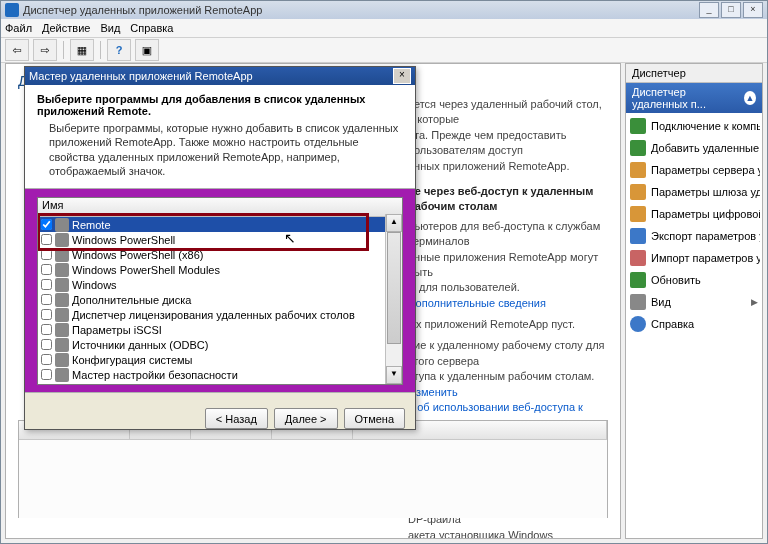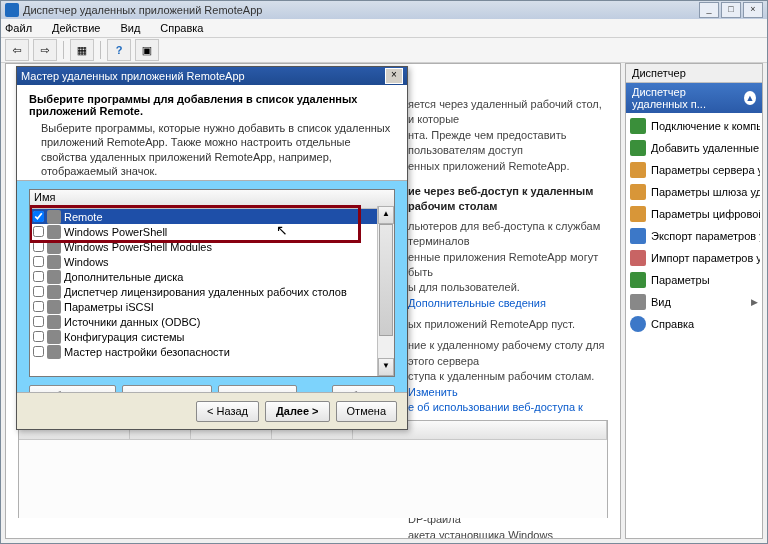--- a/index.html
+++ b/index.html
@@ -2,61 +2,61 @@
 <html><head>
 <meta charset="utf-8">
 <style>
 html,body{margin:0;padding:0;font-family:"Segoe UI",Tahoma,sans-serif;font-size:11px;color:#000;background:#e8e8e8;width:768px;height:544px;overflow:hidden}
 .window{position:absolute;left:0;top:0;width:768px;height:544px;background:#f0f0f0;border:1px solid #7a8a9a;box-sizing:border-box}
 .titlebar{height:18px;background:linear-gradient(#d6dfea,#c0cde0);display:flex;align-items:center;padding:0 4px;font-size:11px;color:#333}
 .titlebar .ticon{width:14px;height:14px;margin-right:4px;background:#1e6abf;border-radius:2px;display:inline-block}
 .titlebar .sp{flex:1}
 .titlebar .wbtn{width:18px;height:14px;border:1px solid #8a99ad;background:#e9eef6;margin-left:2px;text-align:center;line-height:12px;font-size:9px;cursor:pointer}
 .menubar{height:18px;background:#f5f5f5;border-bottom:1px solid #d0d0d0;display:flex;align-items:center;padding:0 4px;font-size:11px}
-.menubar span{margin-right:20px;cursor:pointer}
+.menubar span{margin-right:10px;cursor:pointer}
 .toolbar{height:24px;background:#f5f5f5;border-bottom:1px solid #d0d0d0;display:flex;align-items:center;padding:0 4px;gap:4px}
 .tbtn{width:22px;height:20px;border:1px solid #c8c8c8;background:#f0f0f0;display:flex;align-items:center;justify-content:center;cursor:pointer}
 .tsep{width:1px;height:18px;background:#c0c0c0;margin:0 2px}
 .main{position:absolute;left:4px;right:4px;top:62px;bottom:4px;display:flex;gap:4px}
 .content{flex:1;background:#fff;border:1px solid #b0b0b0;padding:8px 12px;overflow:hidden;position:relative}
 .content h1{font-size:15px;font-weight:normal;margin:0 0 8px 0;color:#1a4e8a}
 .side{width:136px;background:#fff;border:1px solid #b0b0b0;display:flex;flex-direction:column}
 .sidehdr{background:linear-gradient(#3f76c6,#2a5aa8);color:#fff;font-size:11px;padding:3px 6px;display:flex;align-items:center;justify-content:space-between}
 .sidehdr .arrow{width:14px;height:14px;border-radius:50%;background:#fff;color:#2a5aa8;text-align:center;line-height:14px;font-size:9px;cursor:pointer}
 .sideitems{padding:2px}
 .sideitem{display:flex;align-items:center;padding:3px 2px;gap:5px;cursor:pointer;white-space:nowrap;overflow:hidden;text-overflow:ellipsis;font-size:11px}
 .sicon{width:16px;height:16px;flex-shrink:0;display:inline-block;border-radius:2px}
 .sicon.conn{background:#3a8f3a}.sicon.add{background:#3a8f3a}.sicon.param{background:#d89638}.sicon.export{background:#3c78c8}.sicon.import{background:#c86464}.sicon.refresh{background:#3a8f3a}.sicon.view{background:#888}.sicon.help{background:#3c78c8;border-radius:50%}
 .sideitem .arr{margin-left:auto;font-size:9px;color:#666}
 .bgtext{color:#444;font-size:11px;line-height:1.4;padding-left:160px}
 .bgtext a{color:#0a5bcc;cursor:pointer}
 .bgtext h3{font-size:11px;font-weight:bold;margin:10px 0 4px 0;color:#222}
-.wizard{position:absolute;left:16px;top:66px;width:390px;height:362px;background:#7dd3fc;border:1px solid #555;box-shadow:2px 2px 6px rgba(0,0,0,.3)}
+.wizard{position:absolute;left:24px;top:66px;width:390px;height:362px;background:#a21caf;border:1px solid #555;box-shadow:2px 2px 6px rgba(0,0,0,.3)}
 .wizard .wtitle{height:18px;background:linear-gradient(#2a5aa8,#1e4a90);color:#fff;display:flex;align-items:center;padding:0 4px;font-size:11px}
 .wizard .wtitle .sp{flex:1}
 .wizard .wtitle .wclose{width:16px;height:14px;background:#d4d0c8;color:#000;text-align:center;line-height:12px;border:1px solid #fff;cursor:pointer;font-size:10px}
-.whdr{background:#fff;padding:8px 12px 2px 12px;border-bottom:1px solid #b0b0b0}
+.whdr{background:#fff;padding:8px 12px 10px 12px;border-bottom:1px solid #b0b0b0}
 .whdr .wt{font-weight:bold;font-size:11px;margin-bottom:4px}
 .whdr .wd{font-size:11px;color:#333;line-height:1.3;padding-left:12px}
 .wbody{padding:8px 12px}
 .listbox{border:1px solid #7a7a7a;background:#fff;height:186px;overflow:hidden;position:relative}
 .listhdr{height:16px;background:linear-gradient(#fafafa,#e4e4e4);border-bottom:1px solid #c0c0c0;font-size:11px;padding:1px 4px}
 .listhdr span{display:inline-block}
 .lrow{height:15px;display:flex;align-items:center;padding:0 3px;gap:3px;font-size:11px}
 .lrow input{width:11px;height:11px;margin:0}
 .lrow .licon{width:14px;height:14px;display:inline-block;background:#888;border-radius:2px;flex-shrink:0}
 .hl{background:#1e4fa8;color:#fff}
 .redbox{position:absolute;left:-1px;top:15px;width:326px;height:32px;border:3px solid #880010;pointer-events:none}
 .cursor{position:absolute;left:246px;top:32px;font-size:14px;color:#000;pointer-events:none}
 .scrollbar{position:absolute;right:0;top:16px;bottom:0;width:16px;background:#f0f0f0;border-left:1px solid #c0c0c0}
 .scrollbar .sbtn{height:16px;background:linear-gradient(#f5f5f5,#ddd);border:1px solid #b0b0b0;text-align:center;line-height:14px;font-size:8px;cursor:pointer}
 .scrollbar .sthumb{position:absolute;left:1px;right:1px;top:18px;height:110px;background:linear-gradient(#e8e8e8,#ccc);border:1px solid #a0a0a0;cursor:pointer}
 .btnrow{display:flex;gap:6px;margin-top:8px}
 .btn{height:21px;padding:0 10px;background:linear-gradient(#fdfdfd,#e4e4e4);border:1px solid #8a8a8a;border-radius:2px;font-size:11px;cursor:pointer;display:flex;align-items:center}
-.wfoot{position:absolute;left:0;right:0;bottom:0;height:36px;border-top:1px solid #b0b0b0;display:flex;align-items:center;justify-content:flex-end;padding:0 10px;gap:6px;background:#ece9d8}
+.wfoot{position:absolute;left:0;right:0;bottom:0;height:36px;border-top:1px solid #b0b0b0;display:flex;align-items:flex-end;justify-content:flex-end;padding:0 10px;gap:6px;background:#ece9d8}
 .grid{position:absolute;left:12px;right:12px;top:356px;height:96px;border:1px solid #b0b0b0;background:#fff}
 .grid .ghdr{height:18px;background:linear-gradient(#fafafa,#e4e4e4);border-bottom:1px solid #c8c8c8;display:flex}
 .grid .ghdr span{display:inline-block;height:100%;border-right:1px solid #c8c8c8}
 .gridbody{height:78px;overflow:hidden;position:relative;background:#fcfcfc}
 .paint{background:linear-gradient(#f5cc55,#d68f1a)}.ps{background:#1e5a9a}.wp{background:#4a8ad4}.defrag{background:#5a8a5a}.lic{background:#b85a5a}.iscsi{background:#888}.odbc{background:#b88838}.calc{background:#6a8ad0}.cfg{background:#888}.sec{background:#c8a838}
 </style>
 </head>
 <body>
 
 <div class="window">
@@ -149,21 +149,21 @@
           <div class="sideitem">
             <span class="sicon export"></span>
             <span>Экспорт параметров уд...</span>
           </div>
           <div class="sideitem">
             <span class="sicon import"></span>
             <span>Импорт параметров уда...</span>
           </div>
           <div class="sideitem">
             <span class="sicon refresh"></span>
-            <span>Параметры</span>
+            <span>Обновить</span>
           </div>
           <div class="sideitem">
             <span class="sicon view"></span>
             <span>Вид</span>
             <span class="arr">▶</span>
           </div>
           <div class="sideitem">
             <span class="sicon help"></span>
             <span>Справка</span>
           </div>
@@ -192,20 +192,25 @@
             <span>Remote</span>
           </div>
           <div class="lrow">
             <input type="checkbox" style="">
             <span class="licon ps"></span>
             <span>Windows PowerShell</span>
           </div>
           <div class="lrow">
             <input type="checkbox" style="">
             <span class="licon ps"></span>
+            <span>Windows PowerShell (x86)</span>
+          </div>
+          <div class="lrow">
+            <input type="checkbox" style="">
+            <span class="licon ps"></span>
             <span>Windows PowerShell Modules</span>
           </div>
           <div class="lrow">
             <input type="checkbox" style="">
             <span class="licon wp"></span>
             <span>Windows</span>
           </div>
           <div class="lrow">
             <input type="checkbox" style="">
             <span class="licon defrag"></span>
@@ -248,16 +253,16 @@
     <div class="btnrow">
       <button class="btn">Выбрать все</button>
       <button class="btn">Очистить все</button>
       <button class="btn">Свойства...</button>
       <span style="flex:1"></span>
       <button class="btn">Обзор...</button>
     </div>
   </div>
   <div class="wfoot">
     <button class="btn">&lt; Назад</button>
-    <button class="btn" style="font-weight:bold">Далее &gt;</button>
+    <button class="btn" style="font-weight:normal">Далее &gt;</button>
     <button class="btn">Отмена</button>
   </div>
 </div>
 
 </body></html>

